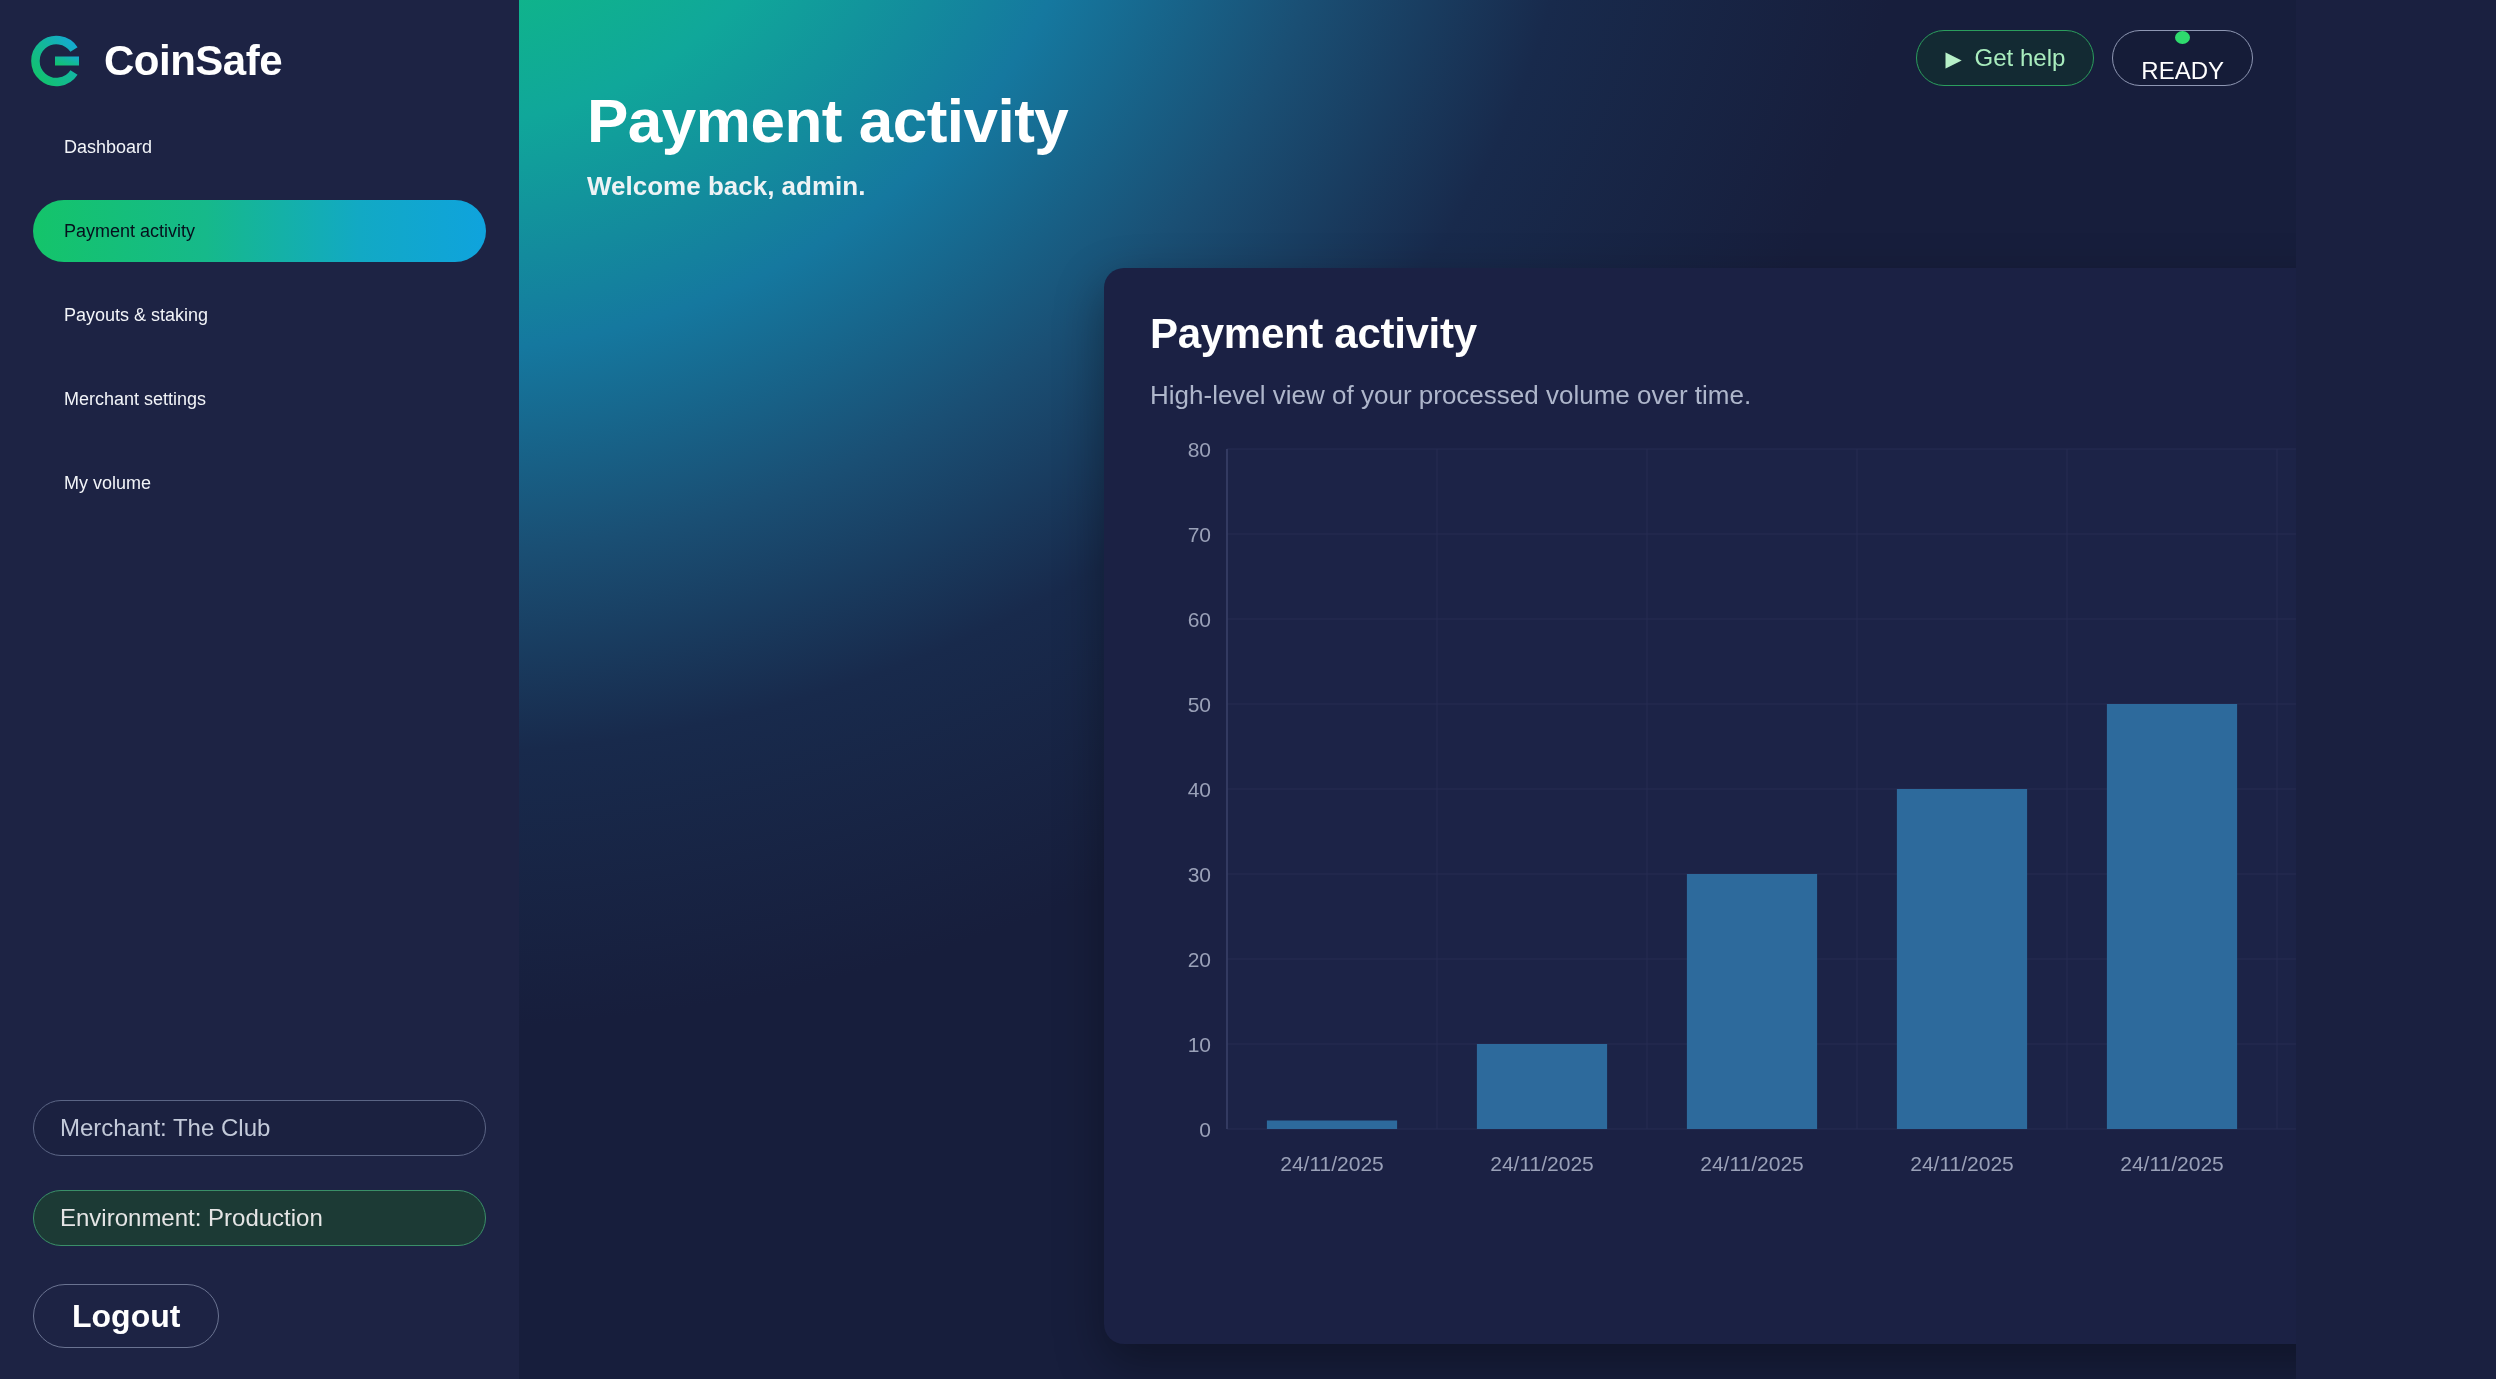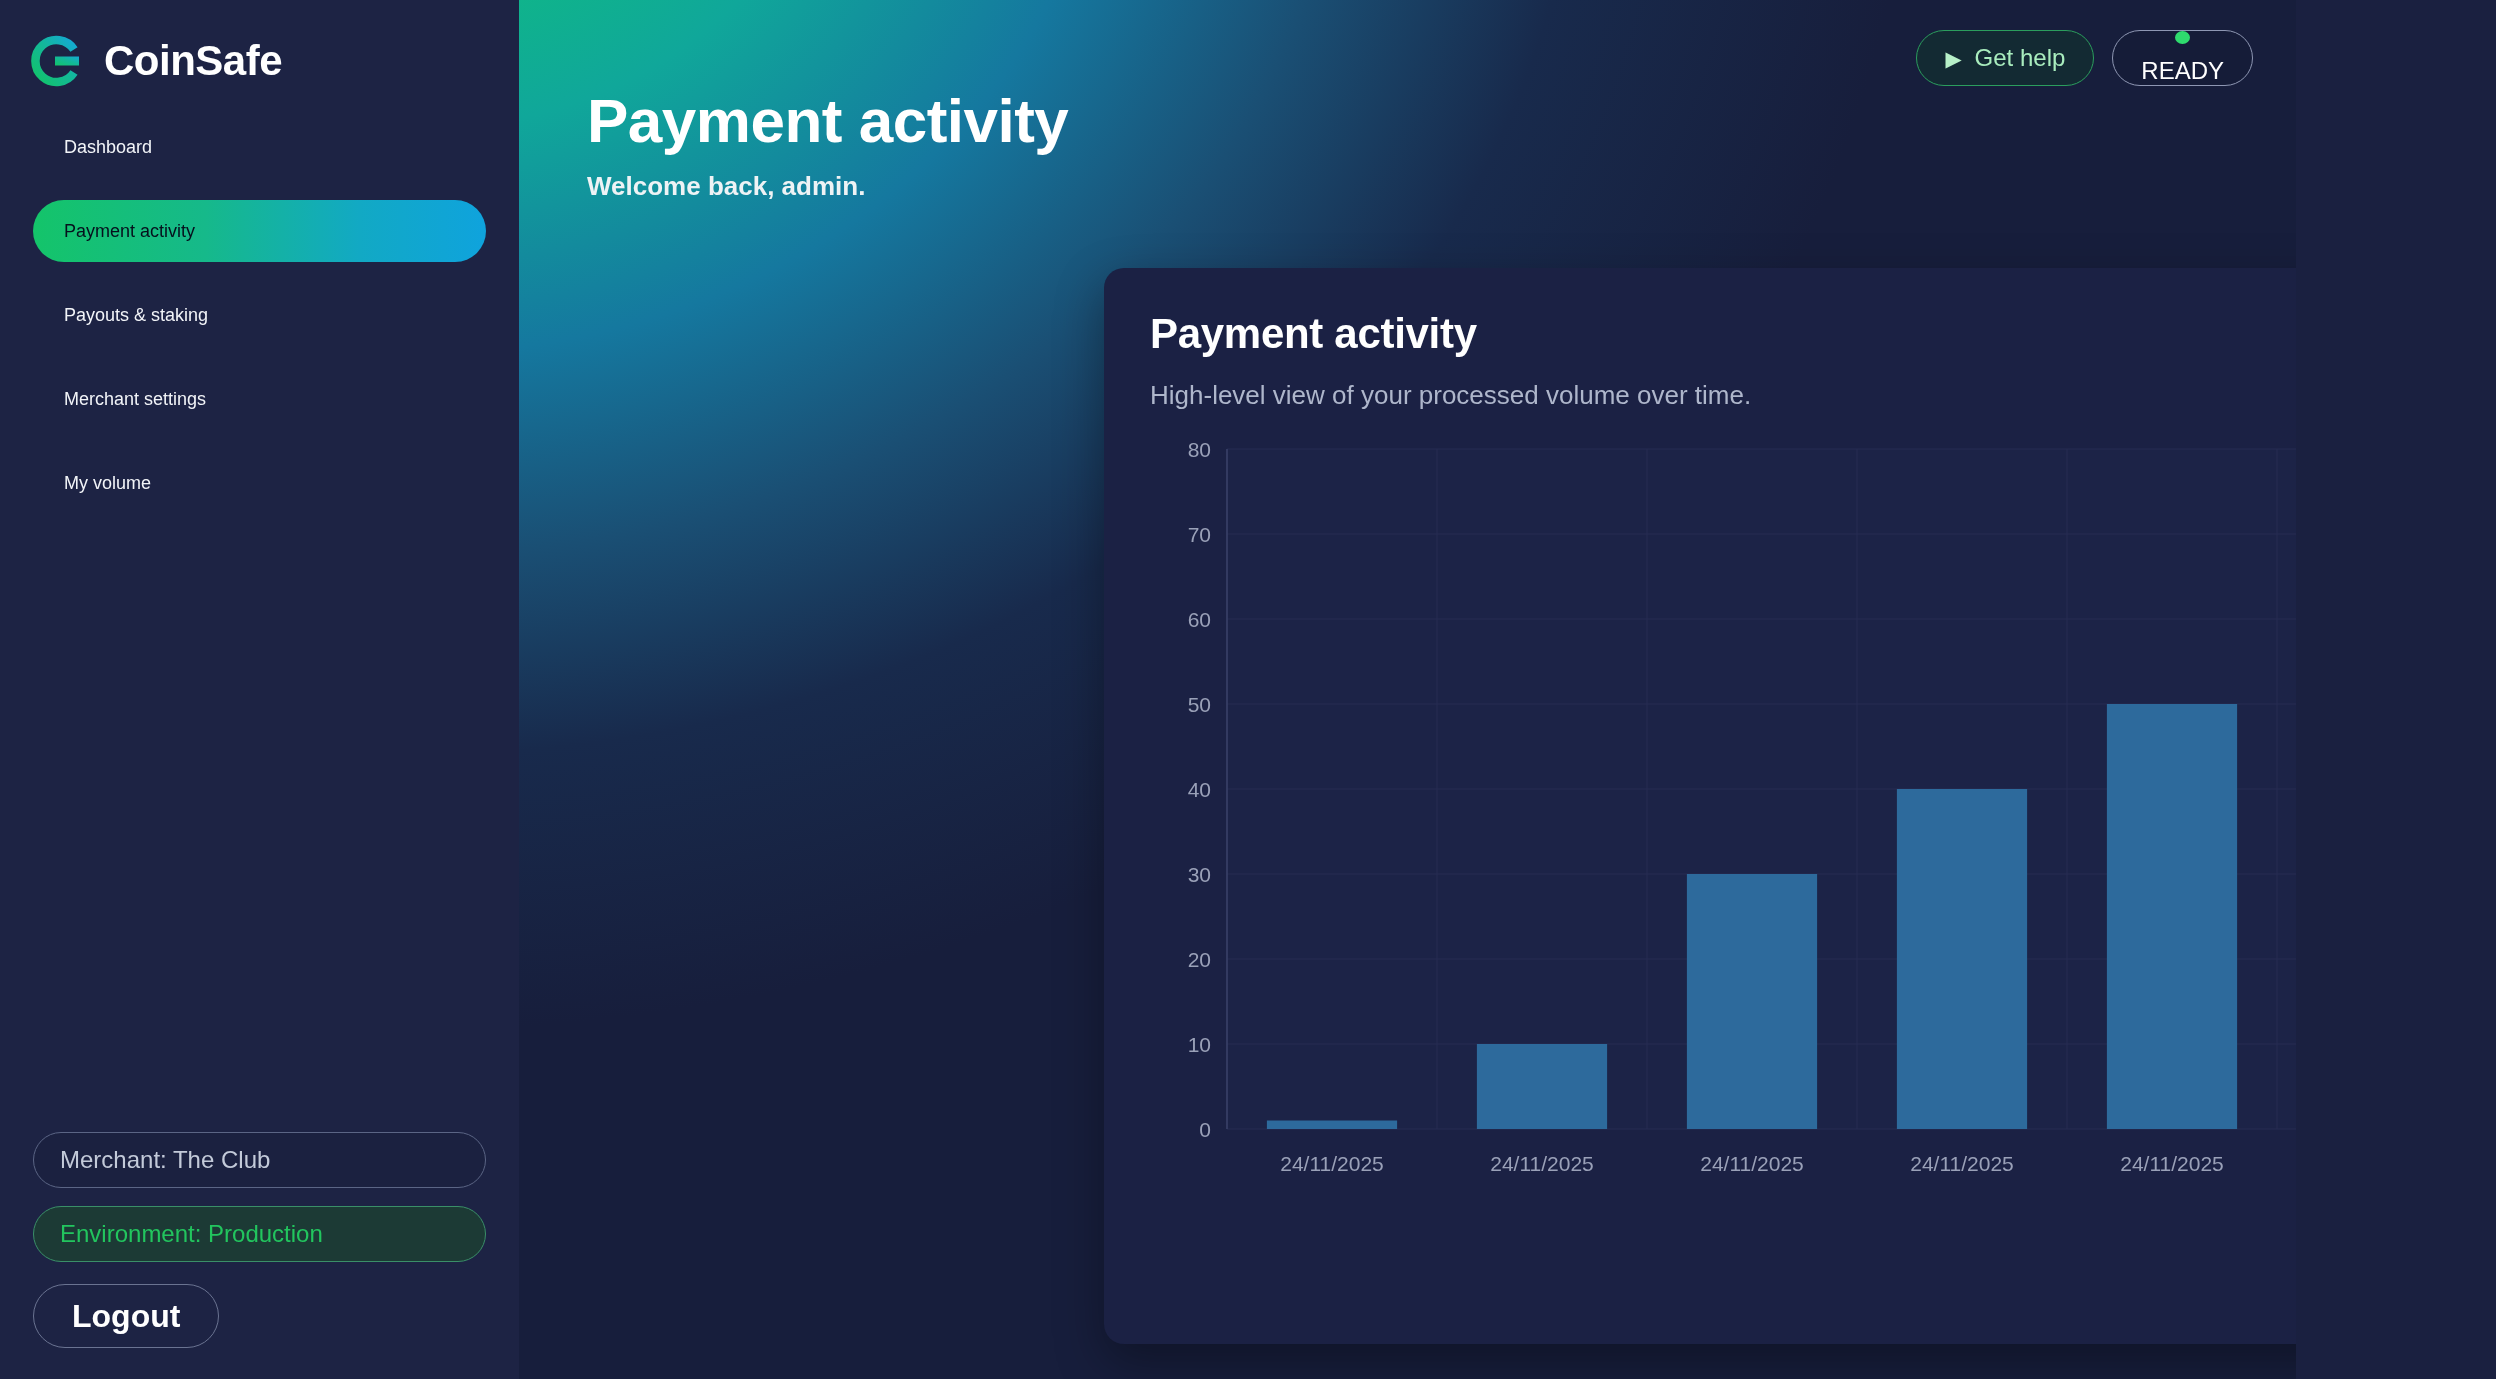--- a/index.html
+++ b/index.html
@@ -75,33 +75,33 @@
   }
 
   .chip {
     display: block;
     width: 100%;
     height: 56px;
     line-height: 54px;
     border-radius: 30px;
     padding-left: 26px;
     font-size: 24px;
-    margin-bottom: 18px;
+    margin-bottom: 34px;
     white-space: nowrap;
     cursor: pointer;
   }
   .chip-merchant {
     border: 1px solid #5b6585;
     background: #1b2140;
     color: #c3cad9;
   }
   .chip-env {
     border: 1px solid #3a8f68;
     background: #1c3a35;
-    color: #22c55e;
+    color: #e5e5e5;
   }
   .logout-btn {
     display: inline-block;
     height: 64px;
     line-height: 62px;
     padding: 0 38px;
     border-radius: 34px;
     border: 1px solid #6a7391;
     background: transparent;
     color: #ffffff;

